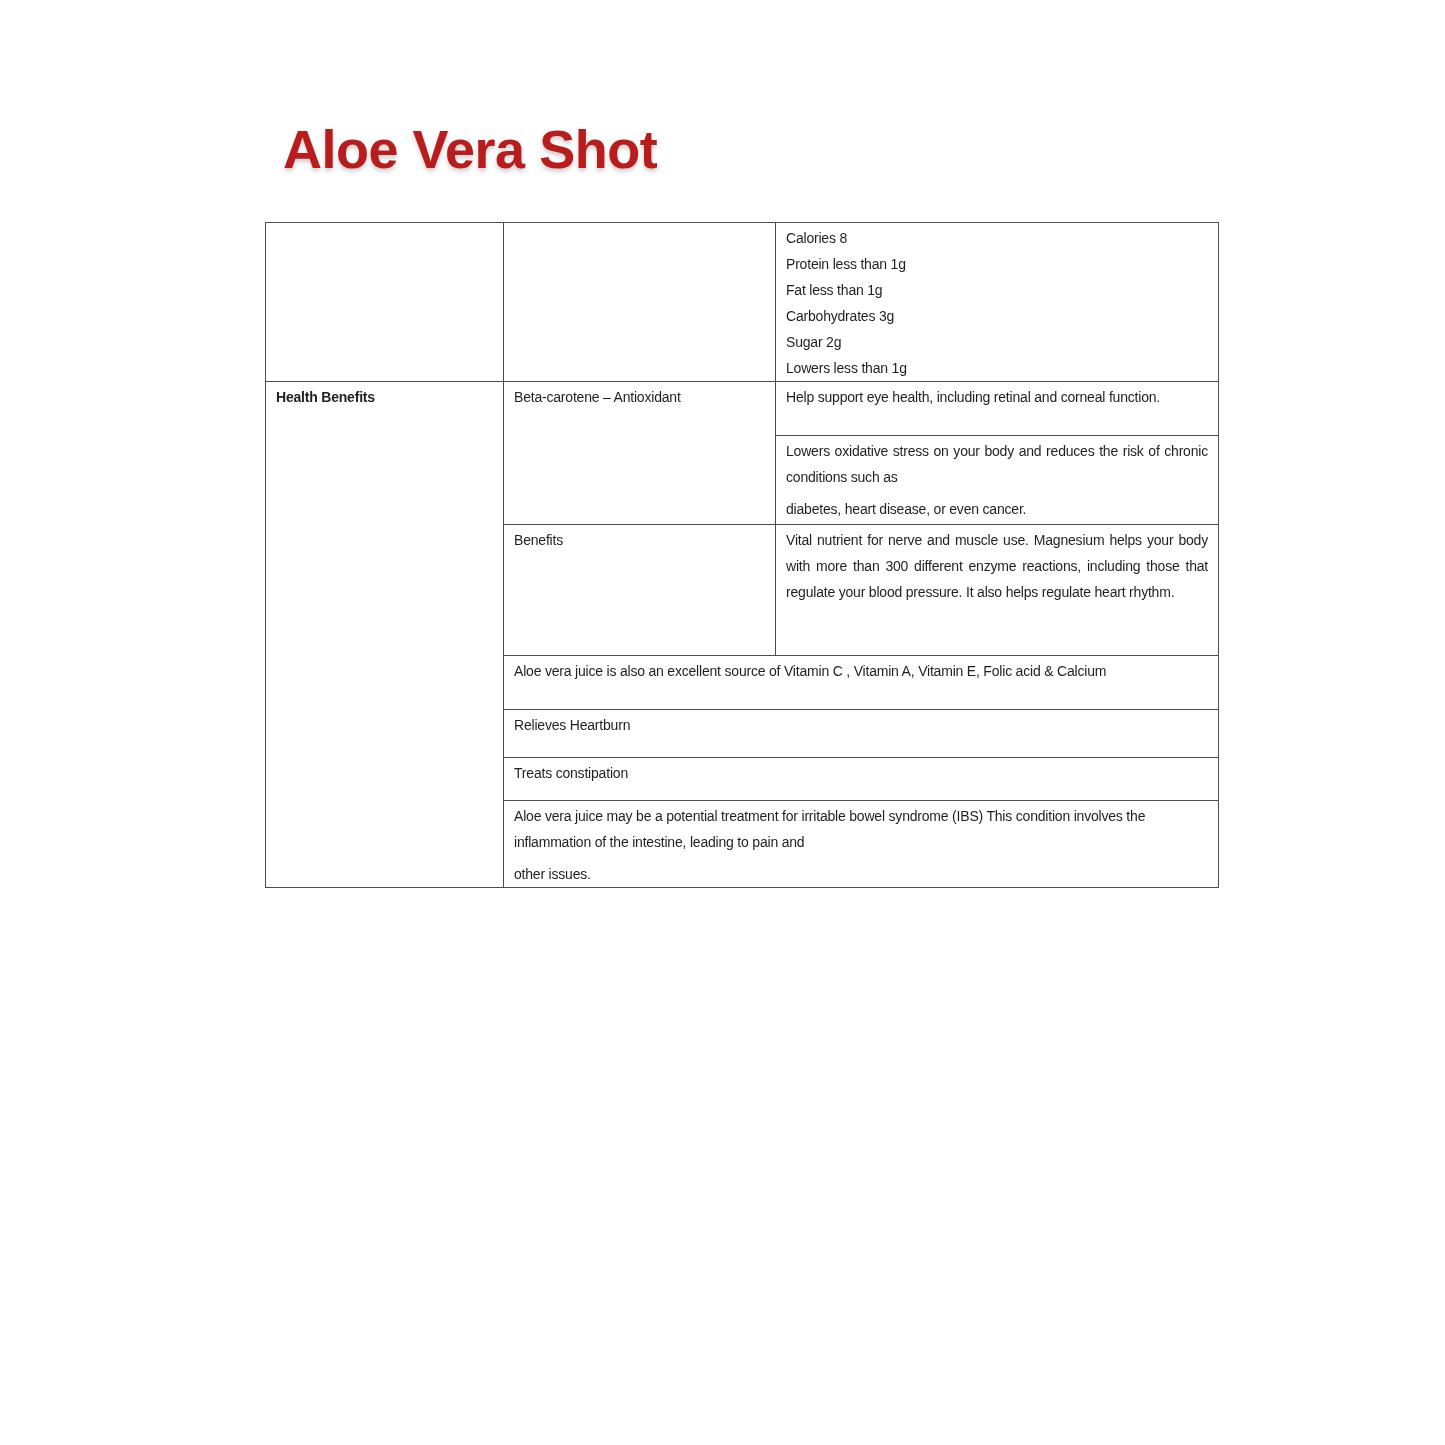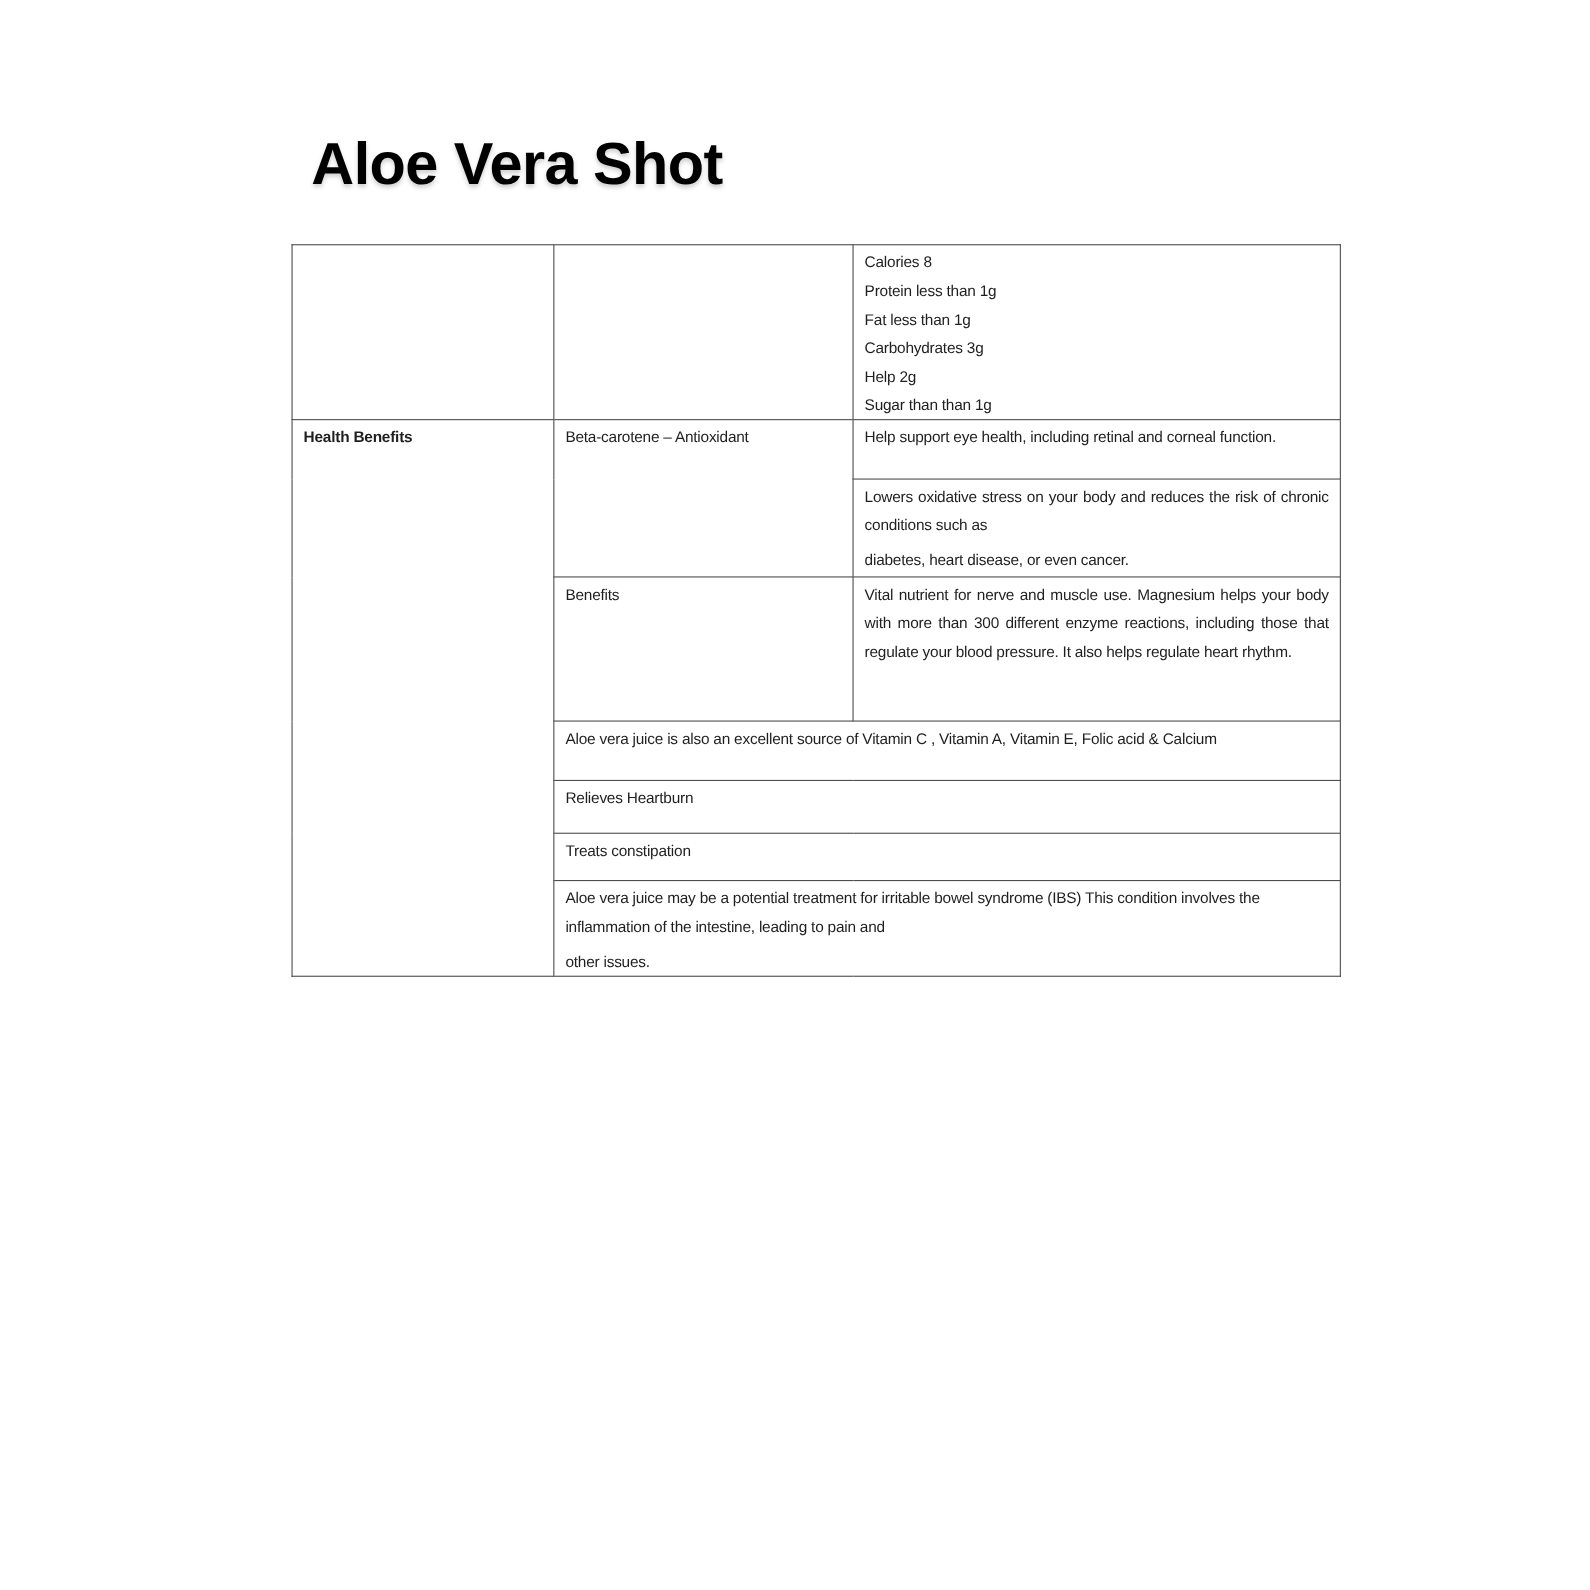--- a/index.html
+++ b/index.html
@@ -16,21 +16,21 @@
     color: #1f1f1f;
     overflow: hidden;
   }
   .doc-title {
     position: absolute;
     left: 283px;
     top: 118px;
     font-size: 54px;
     font-weight: bold;
     letter-spacing: -0.5px;
-    color: #000000;
+    color: #b91c1c;
     text-shadow: 0 3px 4px rgba(60,60,60,0.25);
     white-space: nowrap;
   }
   table.doc-table {
     position: absolute;
     left: 265px;
     top: 222px;
     width: 953px;
     border-collapse: collapse;
     table-layout: fixed;
@@ -70,22 +70,22 @@
 
     <tbody>
         <tr style="height:156px;">
       <td></td>
       <td></td>
       <td>
         <div class="nutri-line">Calories 8</div>
         <div class="nutri-line">Protein less than 1g</div>
         <div class="nutri-line">Fat less than 1g</div>
         <div class="nutri-line">Carbohydrates 3g</div>
-        <div class="nutri-line">Help 2g</div>
-        <div class="nutri-line">Sugar than than 1g</div>
+        <div class="nutri-line">Sugar 2g</div>
+        <div class="nutri-line">Lowers less than 1g</div>
       </td>
     </tr>
 
     <tr style="height:54px;">
       <td class="cell-hb" rowspan="7">Health Benefits</td>
       <td class="cell-middle" rowspan="2">Beta-carotene – Antioxidant</td>
       <td class="cell-justify">Help support eye health, including retinal and corneal function.</td>
     </tr>
 
     <tr style="height:89px;">

